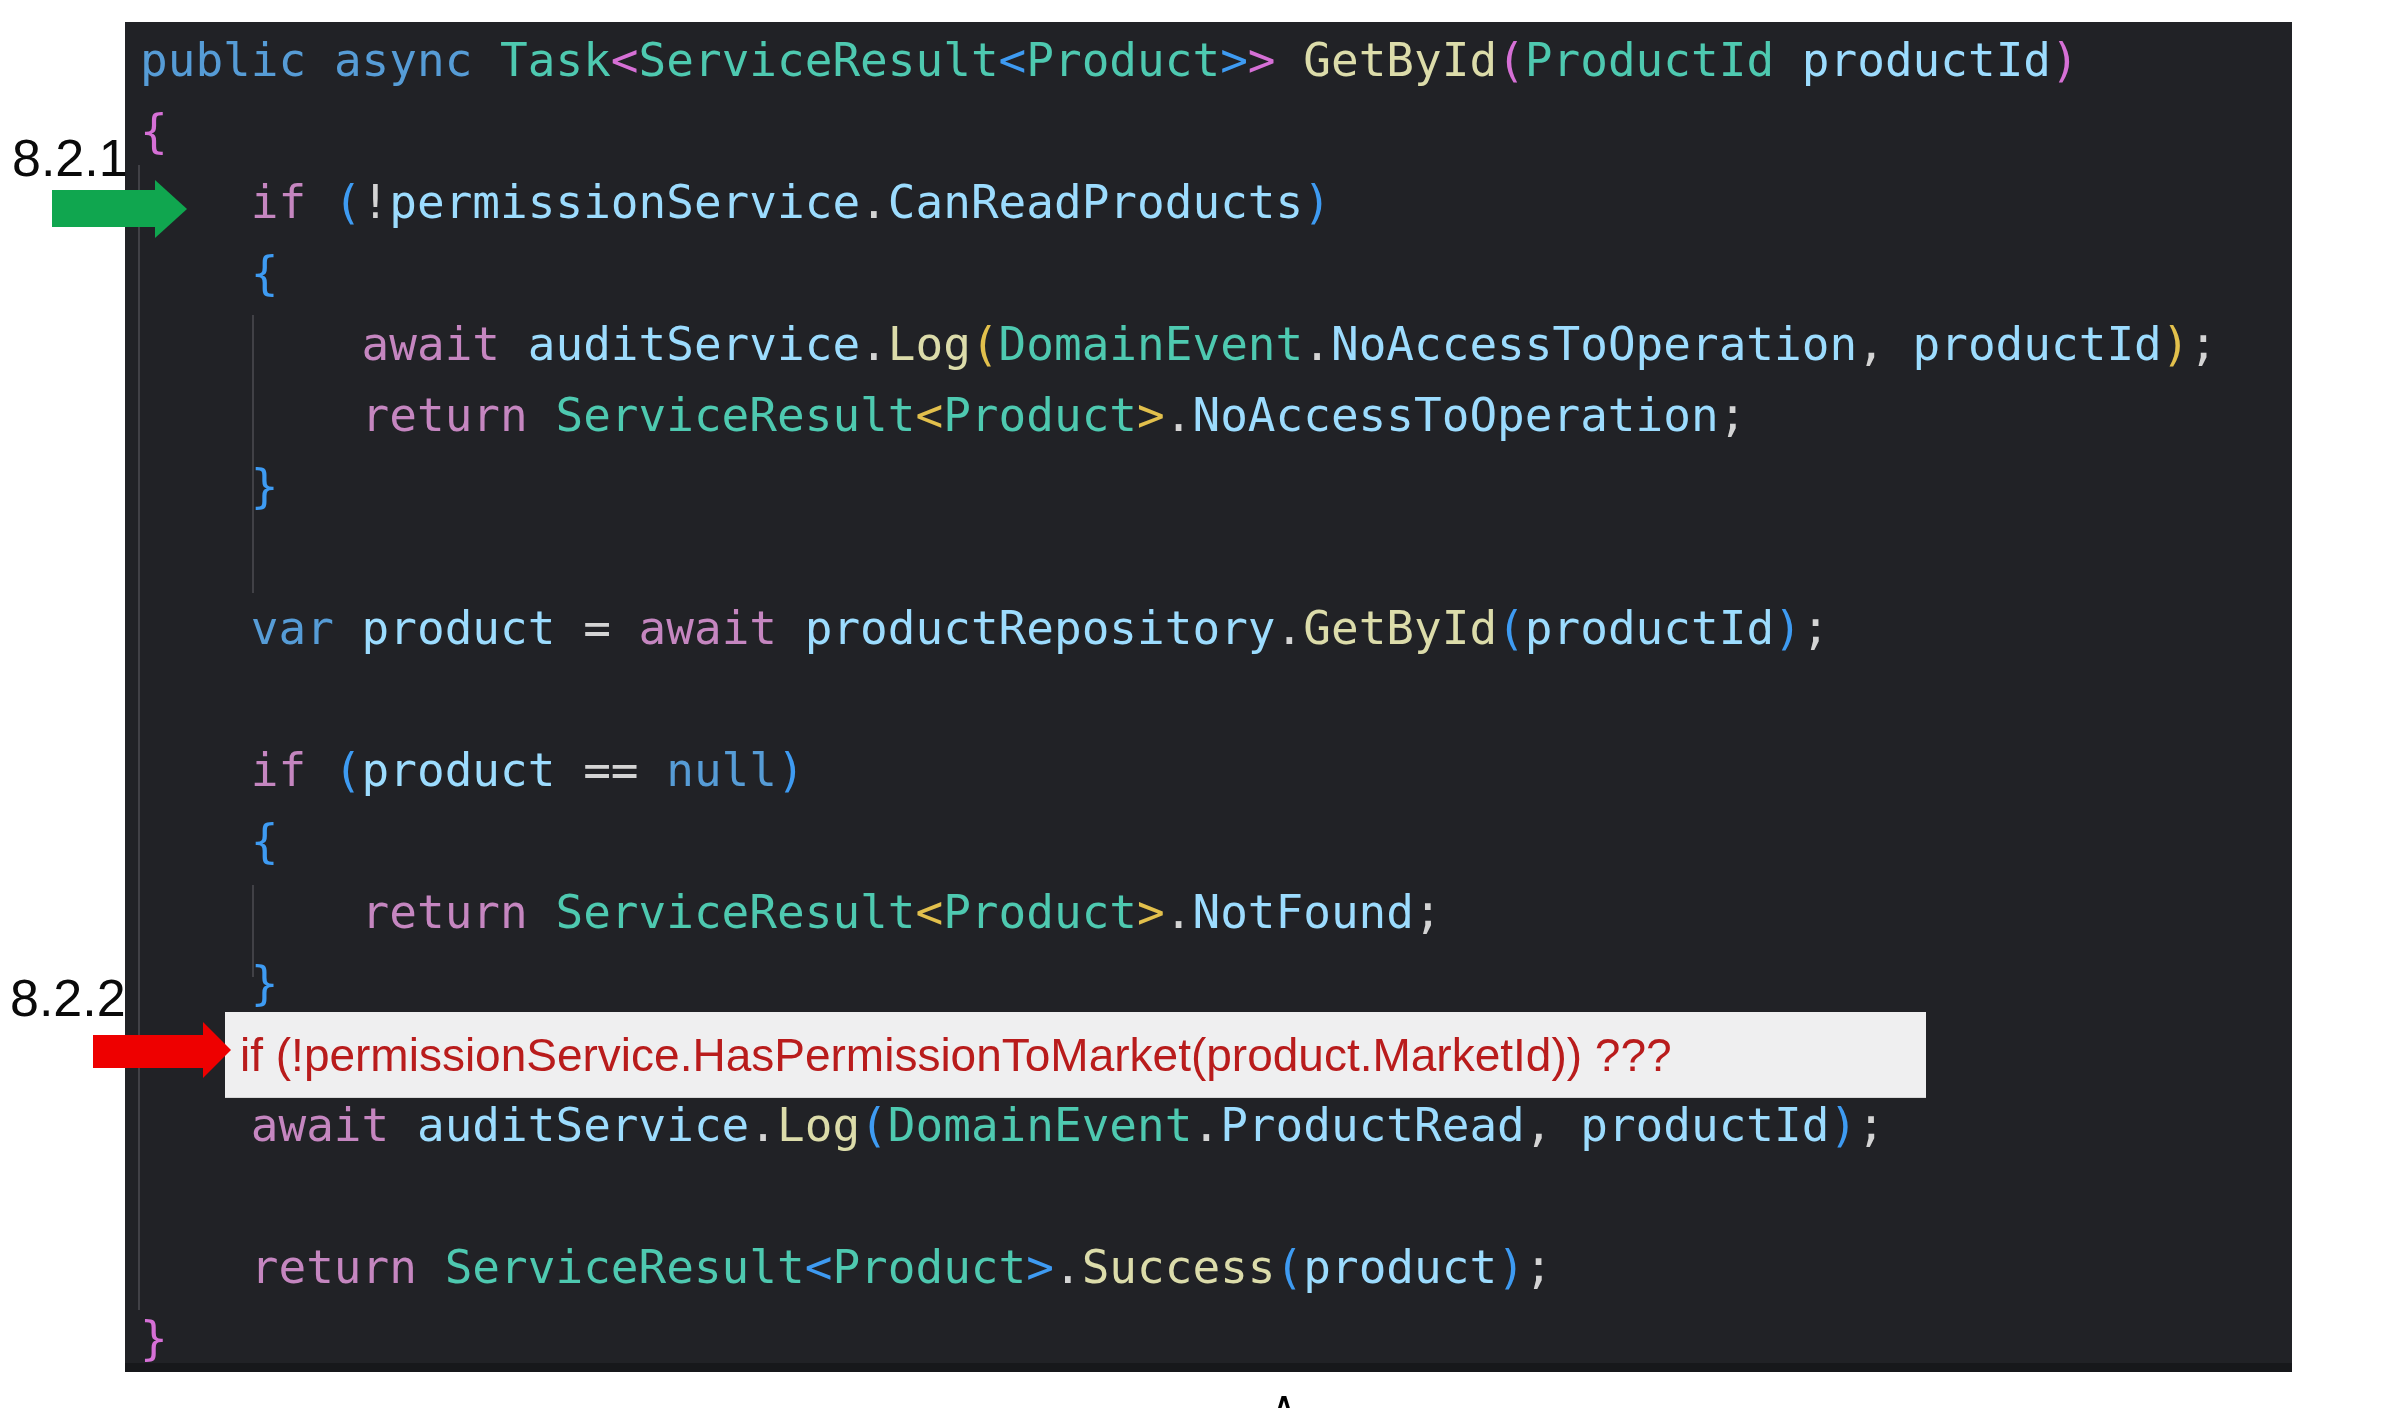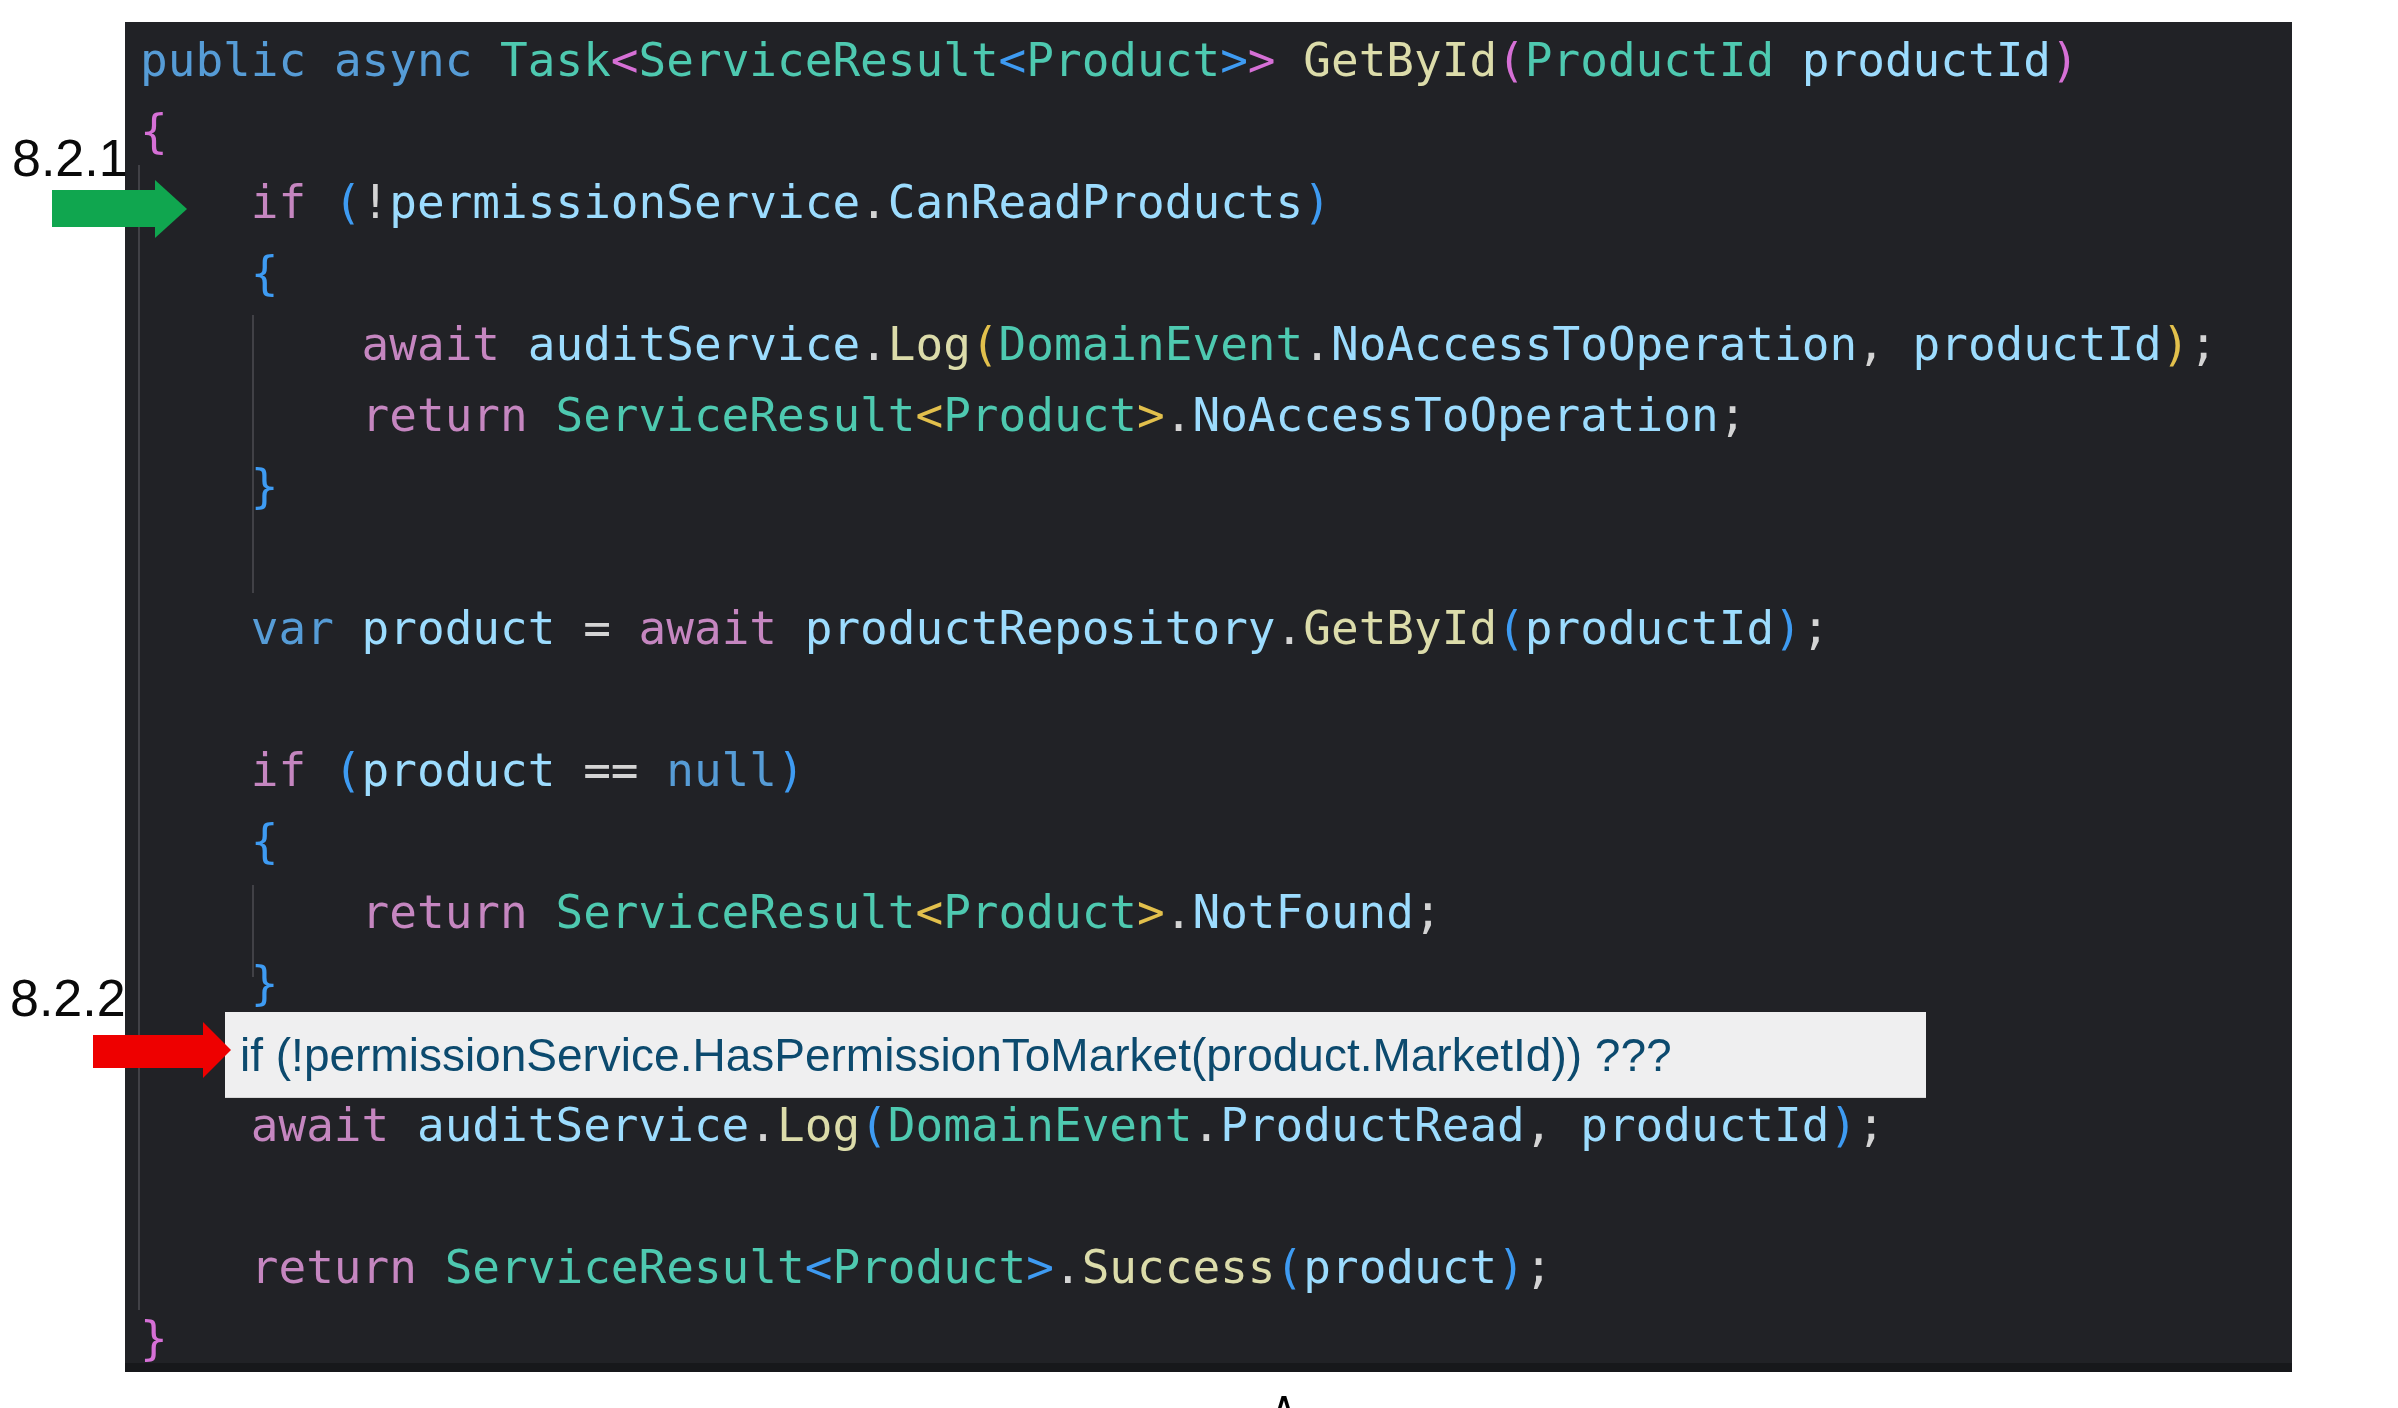--- a/index.html
+++ b/index.html
@@ -84,16 +84,16 @@
   <div class="head" style="border-left-color: rgb(16, 166, 79);"></div>
 </div>
 
 <div class="ann-label l2">8.2.2</div>
 <div class="arrow red">
   <div class="body" style="background: rgb(238, 0, 0);"></div>
   <div class="head" style="border-left-color: rgb(238, 0, 0);"></div>
 </div>
 
 <div class="overlay" id="overlayBox" style="background: rgb(239, 239, 240);">
-  <span id="overlayText" style="color: #0c4a6e;">if (!permissionService.HasPermissionToMarket(product.MarketId)) ???</span>
+  <span id="overlayText" style="color: #b91c1c;">if (!permissionService.HasPermissionToMarket(product.MarketId)) ???</span>
 </div>
 
 <div class="stray">∧</div>
 
 </body></html>

